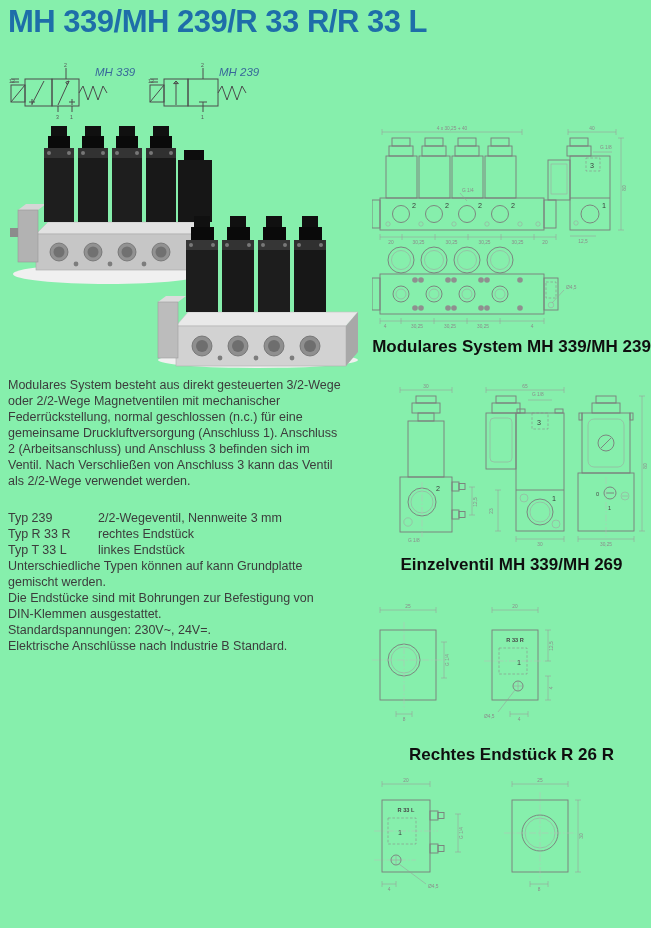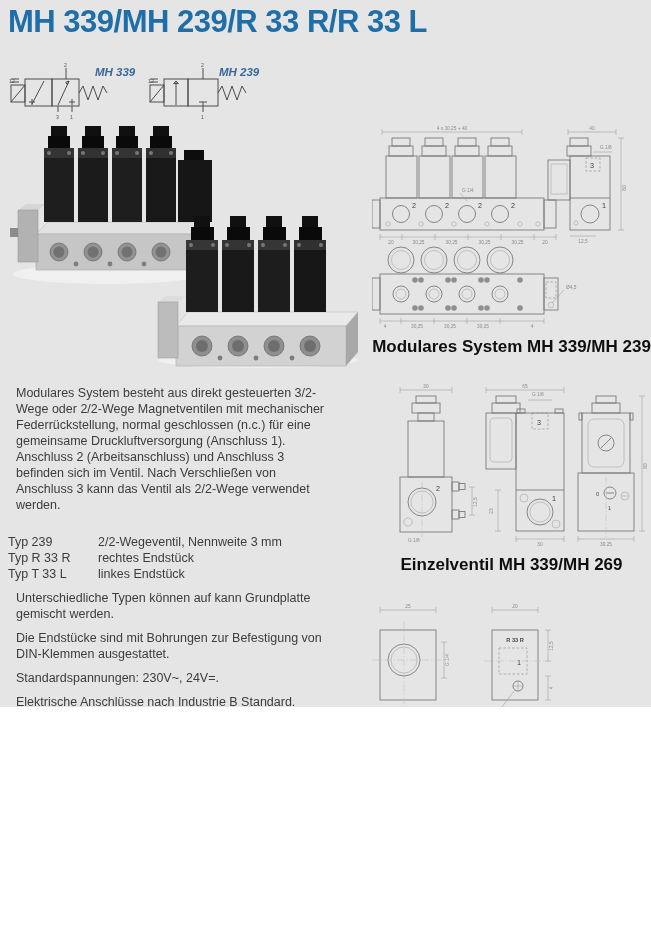--- a/index.html
+++ b/index.html
@@ -1,24 +1,24 @@
 <!DOCTYPE html>
 <html><head>
 <meta charset="utf-8">
 <style>
   html,body{margin:0;padding:0;background:#fff;}
-  .page{position:relative;width:651px;height:707px;background:#e5e5e5;overflow:hidden;
+  .page{position:relative;width:651px;height:928px;background:#86efac;overflow:hidden;
         font-family:"Liberation Sans",sans-serif;}
   .title{position:absolute;left:8px;top:4px;margin:0;font-size:31px;font-weight:bold;
          color:#1e6ea9;letter-spacing:-0.5px;}
-  .sym-label{position:absolute;font-style:italic;font-weight:bold;font-size:11.5px;color:#38689a;}
+  .sym-label{position:absolute;font-style:italic;font-weight:normal;font-size:11.5px;color:#38689a;}
   .sym-svg{position:absolute;}
   .photo-svg{position:absolute;left:8px;top:122px;}
   .text-col{position:absolute;left:8px;top:377px;width:334px;font-size:12.5px;line-height:16px;color:#3c3c3c;}
-  .text-col p{margin:8px;}
+  .text-col p{margin:0;}
   .type-table{margin-top:21px;}
   .type-row{display:flex;}
   .type-row .typ{width:90px;flex:none;}
   .note-mix{margin-top:11px;}
   .note-end{margin-top:14px;}
   .note-volt{margin-top:15px;}
   .fig{position:absolute;left:372px;width:279px;}
   .figcap{font-weight:bold;font-size:17px;color:#0f0f0f;text-align:center;margin-top:3px;}
   
   .ln{fill:none;stroke:#7b7b7b;stroke-width:0.9;}

